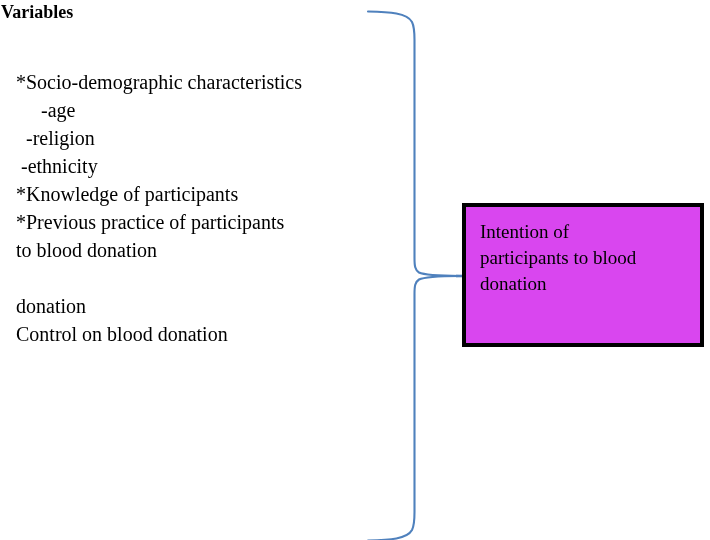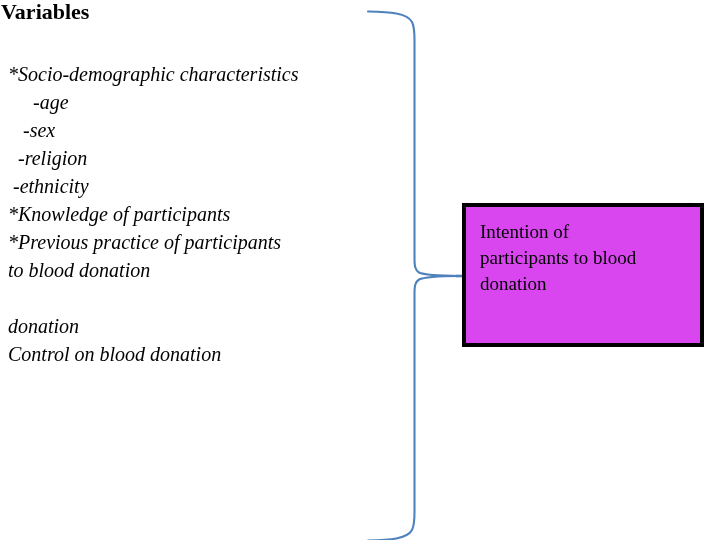--- a/index.html
+++ b/index.html
@@ -21,33 +21,32 @@
 
   
   #variables-panel {
     position: absolute;
     left: 0px;
     top: 0px;
     width: 405px;
   }
   #variables-title {
     font-weight: bold;
-    font-size: 22px;
+    font-size: 18px;
     line-height: 24px;
     margin: 0;
     padding: 0 0 0 1px;
     white-space: pre;
   }
   .var-list {
     list-style: none;
-    margin: 8px;
+    margin: 16px;
     padding: 0;
     font-size: 20px;
     line-height: 28px;
-    font-style: italic;
   }
   .var-line {
     white-space: pre;
     margin: 0;
     padding: 0;
     height: 28px;
   }
   .var-line.spacer {
     height: 28px;
     font-size: 20px;
@@ -93,21 +92,20 @@
 
 <div id="canvas">
 
   <div id="variables-panel">
     <div id="variables-title">Variables</div>
 
     <div class="var-list">
       <div class="var-line spacer">&nbsp;</div>
       <div class="var-line">*Socio-demographic characteristics</div>
       <div class="var-line">     -age</div>
-      <div class="var-line">   -sex</div>
       <div class="var-line">  -religion</div>
       <div class="var-line"> -ethnicity</div>
       <div class="var-line">*Knowledge of participants</div>
       <div class="var-line">*Previous practice of participants</div>
       <div class="var-line">to blood donation</div>
       <div class="var-line spacer">&nbsp;</div>
       <div class="var-line">donation</div>
       <div class="var-line">Control on blood donation</div>
       <div class="var-line spacer">&nbsp;</div>
     </div>

